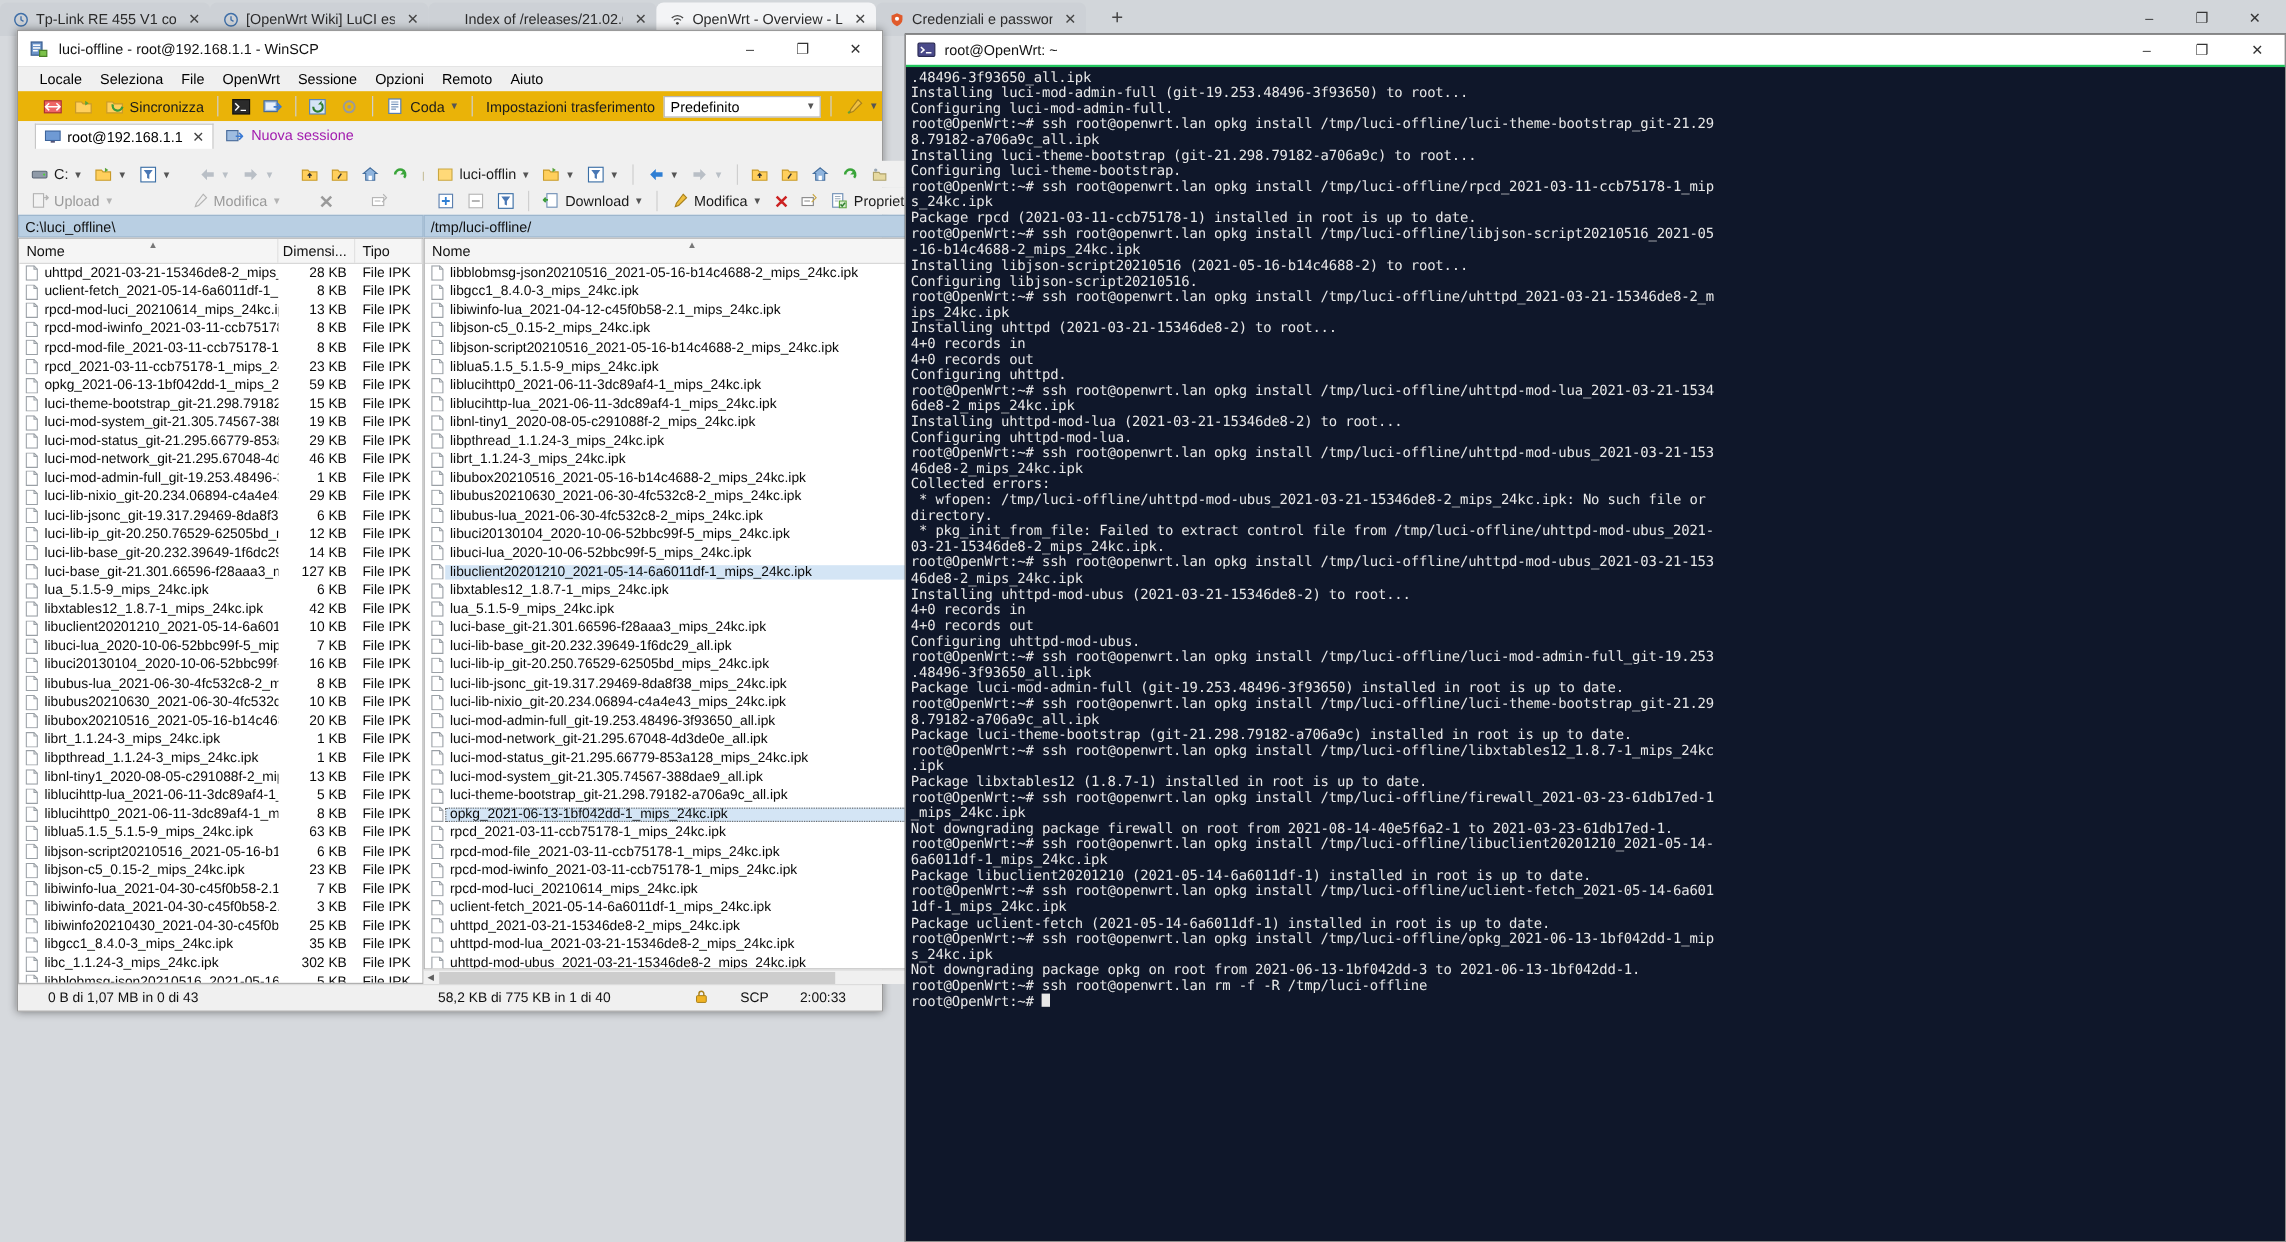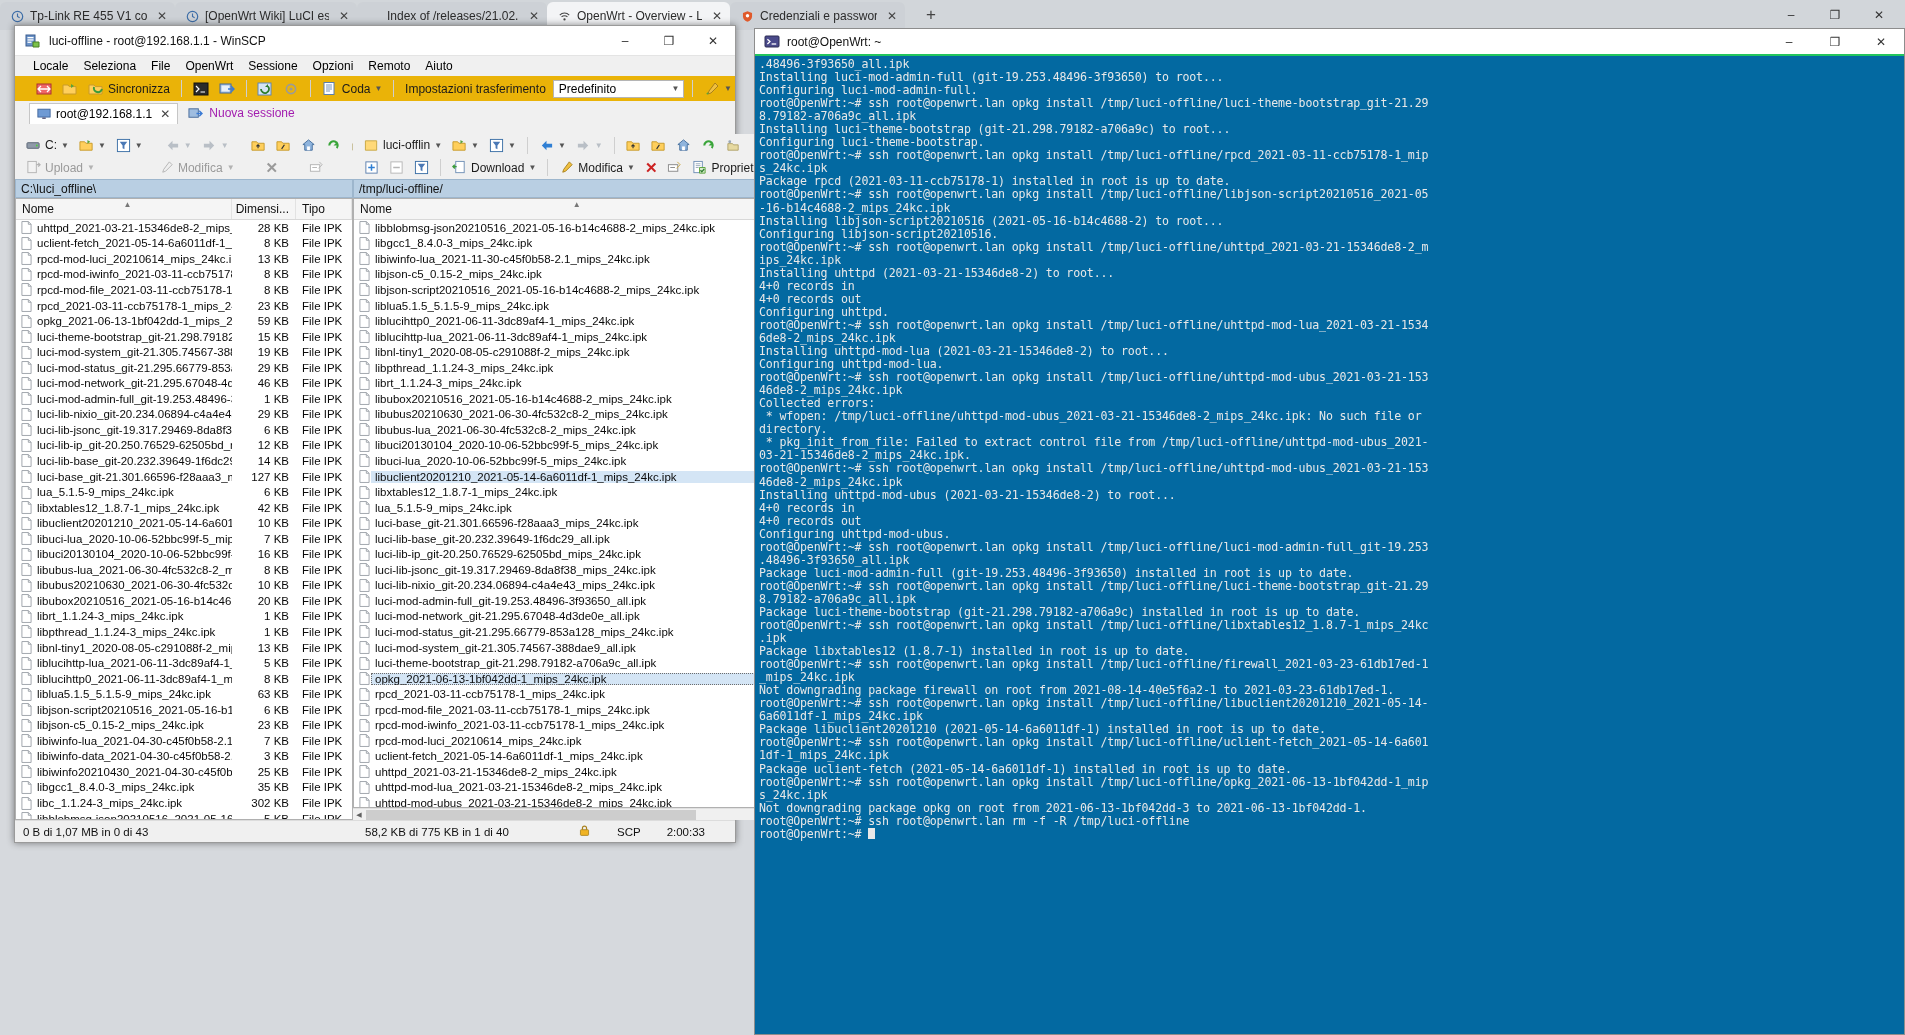--- a/index.html
+++ b/index.html
@@ -59,40 +59,40 @@
   .row { height:15.55px; display:flex; align-items:center; font-size:11.5px; color:#0a0a0a; }
   .row .fi { width:14px; flex:0 0 14px; display:flex; align-items:center; justify-content:center; margin-left:3px; }
   .row .nm { flex:1; padding-left:4px; overflow:hidden; white-space:nowrap; }
   .row .sz { width:64px; text-align:right; padding-right:7px; }
   .row .tp { width:56px; padding-left:6px; }
   .row.sel .nm { background:#d4e5f5; }
   .row.sel.dotted .nm { outline:1px dotted #6d6d6d; outline-offset:-1px; }
 
   .sbar { position:absolute; left:0; right:0; bottom:0; height:22px; display:flex; align-items:center;
           font-size:11.5px; color:#111; background:#f0f0f0; border-top:1px solid #dcdcdc; }
-  .sbar .s1 { width:338px; padding-left:8px; }
+  .sbar .s1 { width:338px; padding-left:25px; }
   .sbar .s2 { flex:1; padding-left:12px; }
   .sbar .s3 { display:flex; align-items:center; gap:26px; padding-right:30px; }
 
   .scrollv { width:12px; background:#f0f0f0; border-left:1px solid #e0e0e0; position:relative; }
   .scrollv .thumb { position:absolute; left:1px; width:10px; background:#cdcdcd; }
   .scrollv .ar { position:absolute; left:0; width:12px; height:12px; font-size:7px; color:#606060;
                  display:flex; align-items:center; justify-content:center; }
   .scrollh { height:12px; background:#f0f0f0; border-top:1px solid #e0e0e0; position:relative; }
   .scrollh .thumbh { position:absolute; top:1px; height:10px; background:#cdcdcd; }
   .scrollh .arh { position:absolute; top:0; width:12px; height:12px; font-size:7px; color:#606060;
                   display:flex; align-items:center; justify-content:center; }
 
   
   #putty { position:absolute; left:754px; top:28px; width:1151px; height:1007px; background:#000; border:1px solid #8d8d8d; }
   #ptitle { height:27px; background:#fff; display:flex; align-items:center; border-bottom:2px solid #22c55e; }
   #ptitle .ico { width:16px; height:16px; margin:0 7px 0 9px; }
   #ptitle .txt { flex:1; font-size:12px; color:#111; }
   #ptitle .wb { width:46px; height:26px; display:flex; align-items:center; justify-content:center; font-size:12px; color:#333; }
-  #pterm { position:absolute; left:0; top:27px; right:0; bottom:0; background:#0369a1; color:#e8e8e8;
+  #pterm { position:absolute; left:0; top:27px; right:0; bottom:0; background:#0f172a; color:#e8e8e8;
            font-family:"DejaVu Sans Mono", monospace; font-size:11.6px; line-height:13.05px;
            padding:2px 3px 0 4px; white-space:pre; overflow:hidden; letter-spacing:-0.15px; }
   .cursor { display:inline-block; width:7px; height:11px; background:#e8e8e8; vertical-align:-1px; }
 </style>
 </head>
 <body>
 
 <div id="browser">
   <div id="tabstrip">
       <div class="btab" style="width: 175px; max-width: 175px;">
@@ -999,21 +999,21 @@
                 <span class="nm">libgcc1_8.4.0-3_mips_24kc.ipk</span>
                 <span class="sz">35</span>
               </div>
               <div class="row">
                 <span class="fi">
                   <svg width="11" height="13" viewBox="0 0 12 14">
                     <path d="M1 .5h7L11 3.5v10H1z" fill="#fff" stroke="#9aa0a6"></path>
                     <path d="M8 .5V3.5h3" fill="none" stroke="#9aa0a6"></path>
                   </svg>
                 </span>
-                <span class="nm">libiwinfo-lua_2021-11-30-c45f0b58-2.1_mips_24kc.ipk</span>
+                <span class="nm">libiwinfo-lua_2021-04-12-c45f0b58-2.1_mips_24kc.ipk</span>
                 <span class="sz">7</span>
               </div>
               <div class="row">
                 <span class="fi">
                   <svg width="11" height="13" viewBox="0 0 12 14">
                     <path d="M1 .5h7L11 3.5v10H1z" fill="#fff" stroke="#9aa0a6"></path>
                     <path d="M8 .5V3.5h3" fill="none" stroke="#9aa0a6"></path>
                   </svg>
                 </span>
                 <span class="nm">libjson-c5_0.15-2_mips_24kc.ipk</span>

